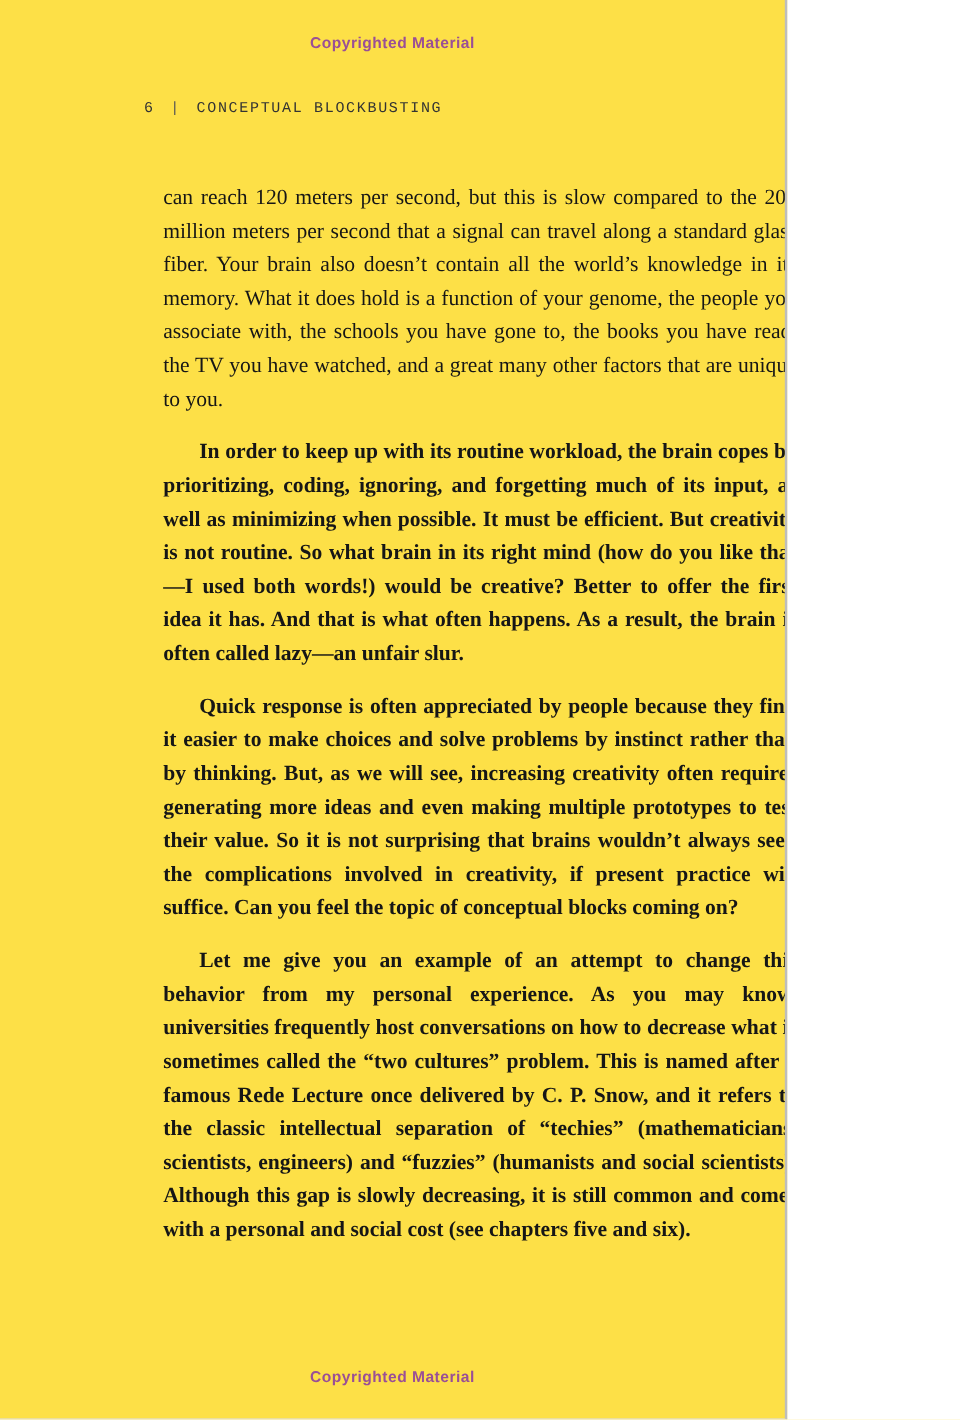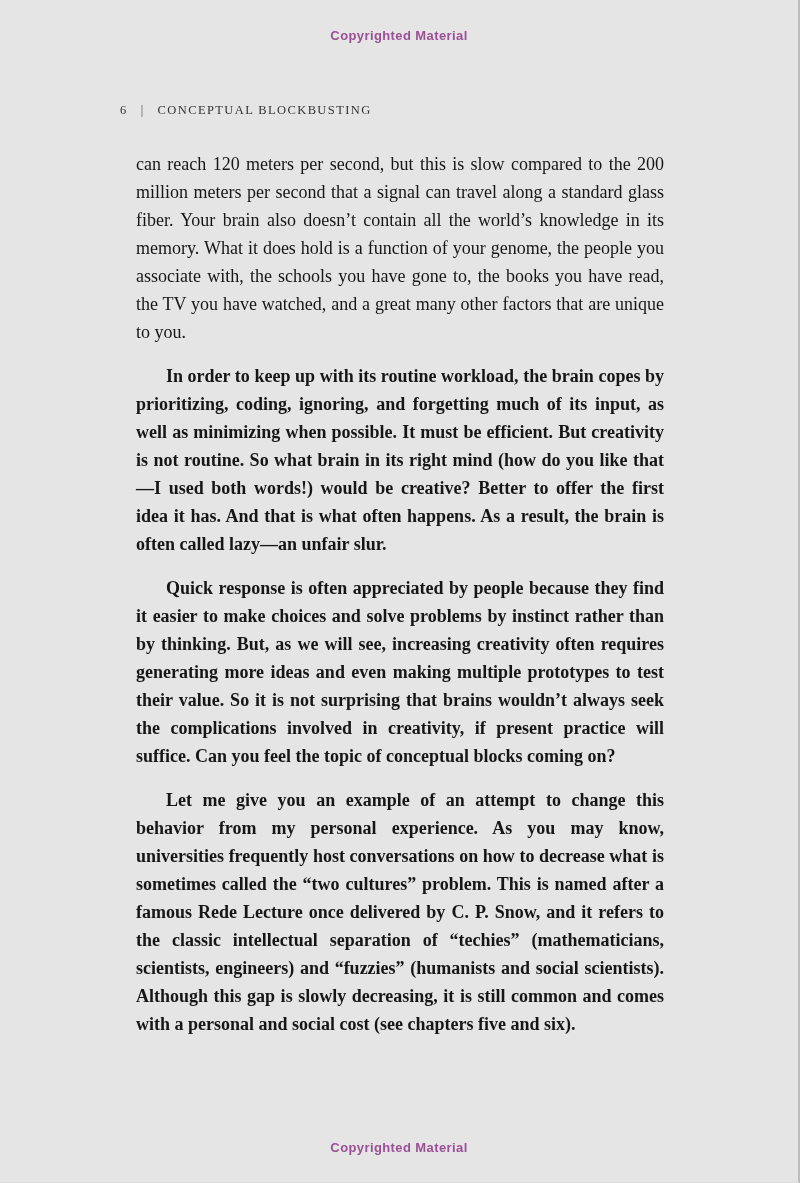--- a/index.html
+++ b/index.html
@@ -1,21 +1,21 @@
 <!DOCTYPE html>
 <html lang="en" style="--accent: #9a4f96;"><head>
 <meta charset="utf-8">
 <style>
   * { margin: 0; padding: 0; box-sizing: border-box; }
   html, body { background: #ffffff; }
   .page {
     position: relative;
-    width: 800px;
+    width: 656px;
     height: 1183px;
-    background: #e5e5e5;
+    background: #fde047;
     border-right: 2px solid #bdbdbd;
     border-bottom: 1px solid #dcdcdc;
     overflow: hidden;
     font-family: "Liberation Serif", serif;
   }
   .copyright {
     position: absolute;
     left: 0;
     width: 100%;
     text-align: center;
@@ -25,26 +25,25 @@
     letter-spacing: 0.4px;
     color: var(--accent, #9a4f96);
   }
   .copyright.top { top: 28px; }
   .copyright.bottom { top: 1140px; }
   .page-header {
     position: absolute;
     top: 83px;
     left: 120px;
     width: 560px;
-    font-family: Liberation Serif, serif;
+    font-family: Liberation Mono, monospace;
     font-size: 12.5px;
     letter-spacing: 1.4px;
     color: #333333;
     white-space: nowrap;
-    margin-top: 20px;
   }
   .page-header .divider {
     display: inline-block;
     margin: 0 13px;
     color: #555555;
   }
   .body-text {
     position: absolute;
     top: 134px;
     left: 120px;

